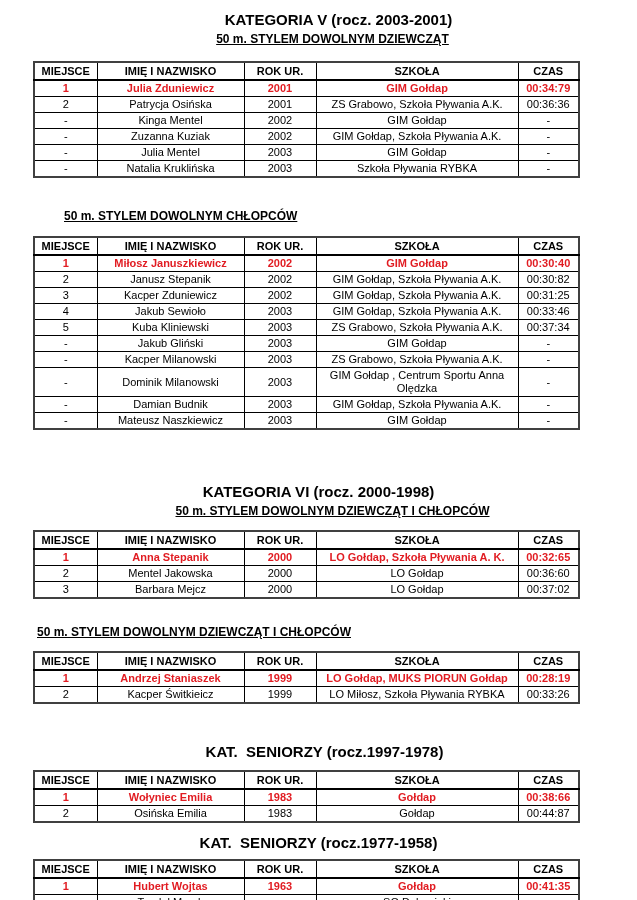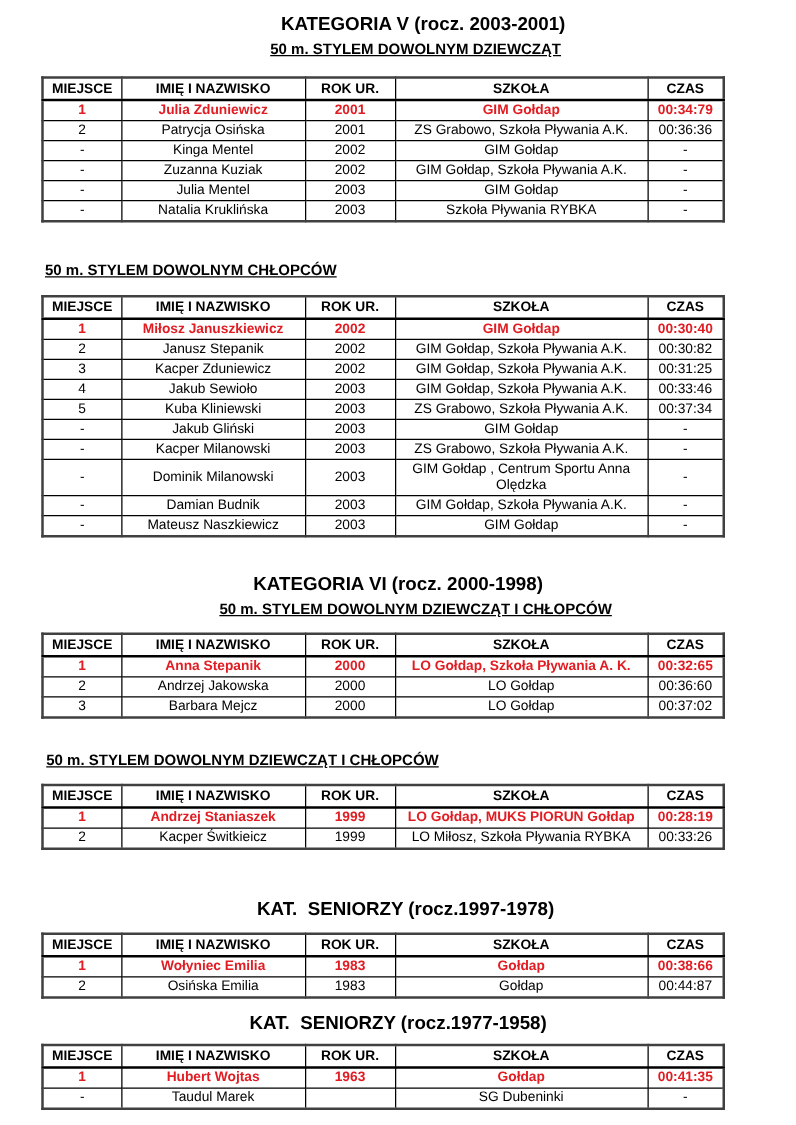--- a/index.html
+++ b/index.html
@@ -36,23 +36,23 @@
   }
   th { height: 14px; font-weight: bold; }
   td { height: 13px; line-height: 13px; }
   thead tr { border-bottom: 2px solid #000; }
   tr.hl td { color: var(--accent, #e11c22); font-weight: bold; }
 
   
   .sec-0 .title    { margin-top: 10px; margin-left: 40px; }
   .sec-0 .subtitle { margin-top: 3px;  }
   .sec-0 table     { margin-top: 14px; }
-  .sec-1 .heading  { margin-top: 31px; padding-left: 36px; }
+  .sec-1 .heading  { margin-top: 31px; padding-left: 64px; }
   .sec-1 table     { margin-top: 12px; }
-  .sec-2 .title    { margin-top: 28px; }
+  .sec-2 .title    { margin-top: 52px; }
   .sec-2 .subtitle { margin-top: 3px;  }
   .sec-2 table     { margin-top: 11px; }
   .sec-3 .heading  { margin-top: 26px; padding-left: 37px; }
   .sec-3 table     { margin-top: 11px; }
   .sec-4 .title    { margin-top: 38px; margin-left: 12px; }
   .sec-4 table     { margin-top: 9px;  }
   .sec-5 .title    { margin-top: 10px;  }
   .sec-5 table     { margin-top: 7px;  }
 </style>
 </head>
@@ -242,21 +242,21 @@
           <tbody>
             <tr class="hl">
               <td>1</td>
               <td>Anna Stepanik</td>
               <td>2000</td>
               <td>LO Gołdap, Szkoła Pływania A. K.</td>
               <td>00:32:65</td>
             </tr>
             <tr>
               <td>2</td>
-              <td>Andrzej Jakowska</td>
+              <td>Mentel Jakowska</td>
               <td>2000</td>
               <td>LO Gołdap</td>
               <td>00:36:60</td>
             </tr>
             <tr>
               <td>3</td>
               <td>Barbara Mejcz</td>
               <td>2000</td>
               <td>LO Gołdap</td>
               <td>00:37:02</td>

